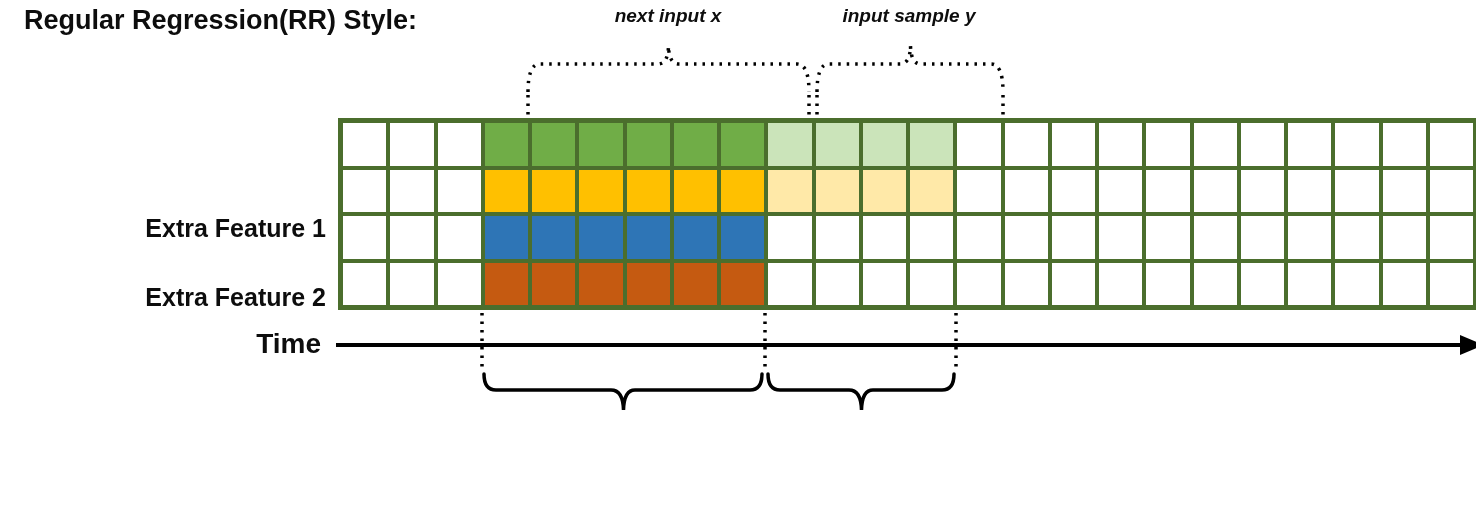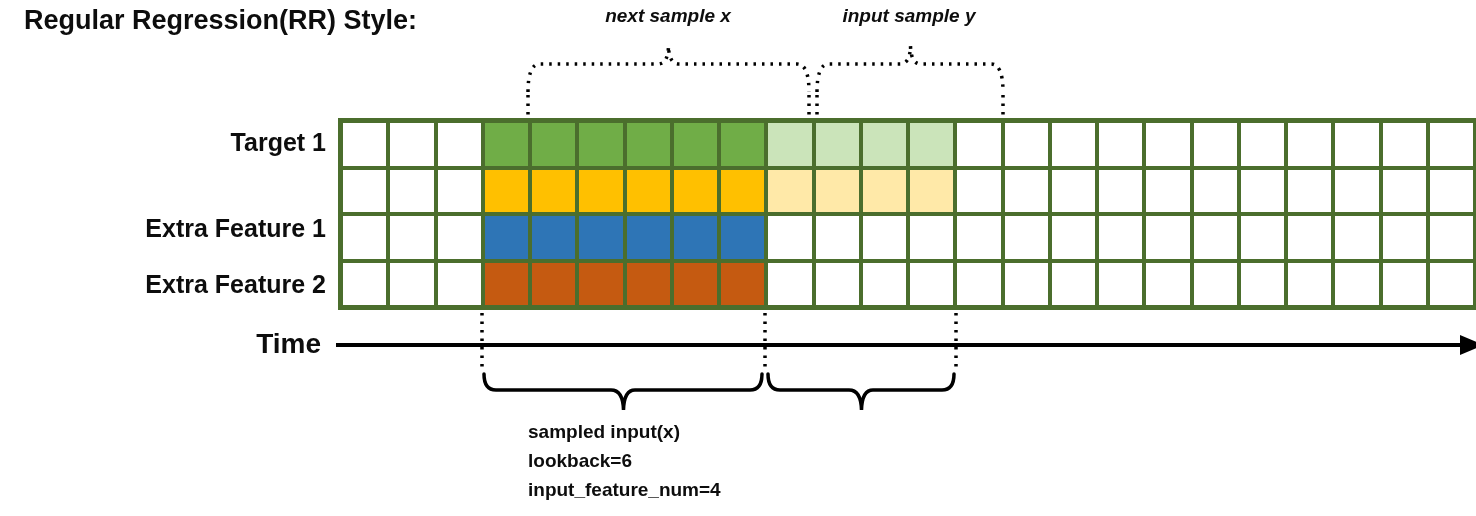--- a/index.html
+++ b/index.html
@@ -37,21 +37,21 @@
     width: 310px;
     text-align: right;
     font-size: 25px;
     font-weight: bold;
     line-height: 30px;
     white-space: nowrap;
   }
   #row-label-0 { top: 127px; }
   #row-label-1 { top: 175px; }
   #row-label-2 { top: 213px; }
-  #row-label-3 { top: 269px; }
+  #row-label-3 { top: 282px; }
   .grid {
     position: absolute;
     left: 322px;
     top: 118px;
     width: 1140px;
     height: 192px;
     box-sizing: border-box;
     border: 3px solid var(--grid-border, #4b6e2d);
     display: grid;
     grid-template-columns: repeat(24, 1fr);
@@ -87,24 +87,23 @@
     pointer-events: none;
   }
 </style>
 </head>
 <body>
 
 <div class="canvas">
 
   <div class="title">Regular Regression(RR) Style:</div>
 
-  <div class="brace-label" id="label-x">next sample x</div>
+  <div class="brace-label" id="label-x">next input x</div>
   <div class="brace-label" id="label-y">input sample y</div>
 
-  <div class="row-label" id="row-label-0">Target 1</div>
   <div class="row-label" id="row-label-2">Extra Feature 1</div>
   <div class="row-label" id="row-label-3">Extra Feature 2</div>
 
   <div class="grid" id="grid">
       <div class="cell" style="background: rgb(255, 255, 255);"></div>
       <div class="cell" style="background: rgb(255, 255, 255);"></div>
       <div class="cell" style="background: rgb(255, 255, 255);"></div>
       <div class="cell" style="background: rgb(112, 173, 71);"></div>
       <div class="cell" style="background: rgb(112, 173, 71);"></div>
       <div class="cell" style="background: rgb(112, 173, 71);"></div>
@@ -218,20 +217,15 @@
 
     <line x1="466" y1="313" x2="466" y2="372" stroke="#000" stroke-width="3.5" stroke-dasharray="2.5 6"></line>
     <line x1="749" y1="313" x2="749" y2="372" stroke="#000" stroke-width="3.5" stroke-dasharray="2.5 6"></line>
     <line x1="940" y1="313" x2="940" y2="372" stroke="#000" stroke-width="3.5" stroke-dasharray="2.5 6"></line>
 
     <path d="M 468,374 Q 468,390 480,390 L 595,390 Q 607,390 607.5,410 Q 608,390 619,390 L 734,390 Q 746,390 746,374" fill="none" stroke="#000" stroke-width="3.5" stroke-linecap="round"></path>
 
     <path d="M 752,374 Q 752,390 764,390 L 833,390 Q 845,390 845.5,410 Q 846,390 857,390 L 926,390 Q 938,390 938,374" fill="none" stroke="#000" stroke-width="3.5" stroke-linecap="round"></path>
   </svg>
 
-  <div class="note" id="note-input">
-    <div>sampled input(x)</div>
-    <div>lookback=6</div>
-    <div>input_feature_num=4</div>
-  </div>
 
 
 </div>
 
 </body></html>

